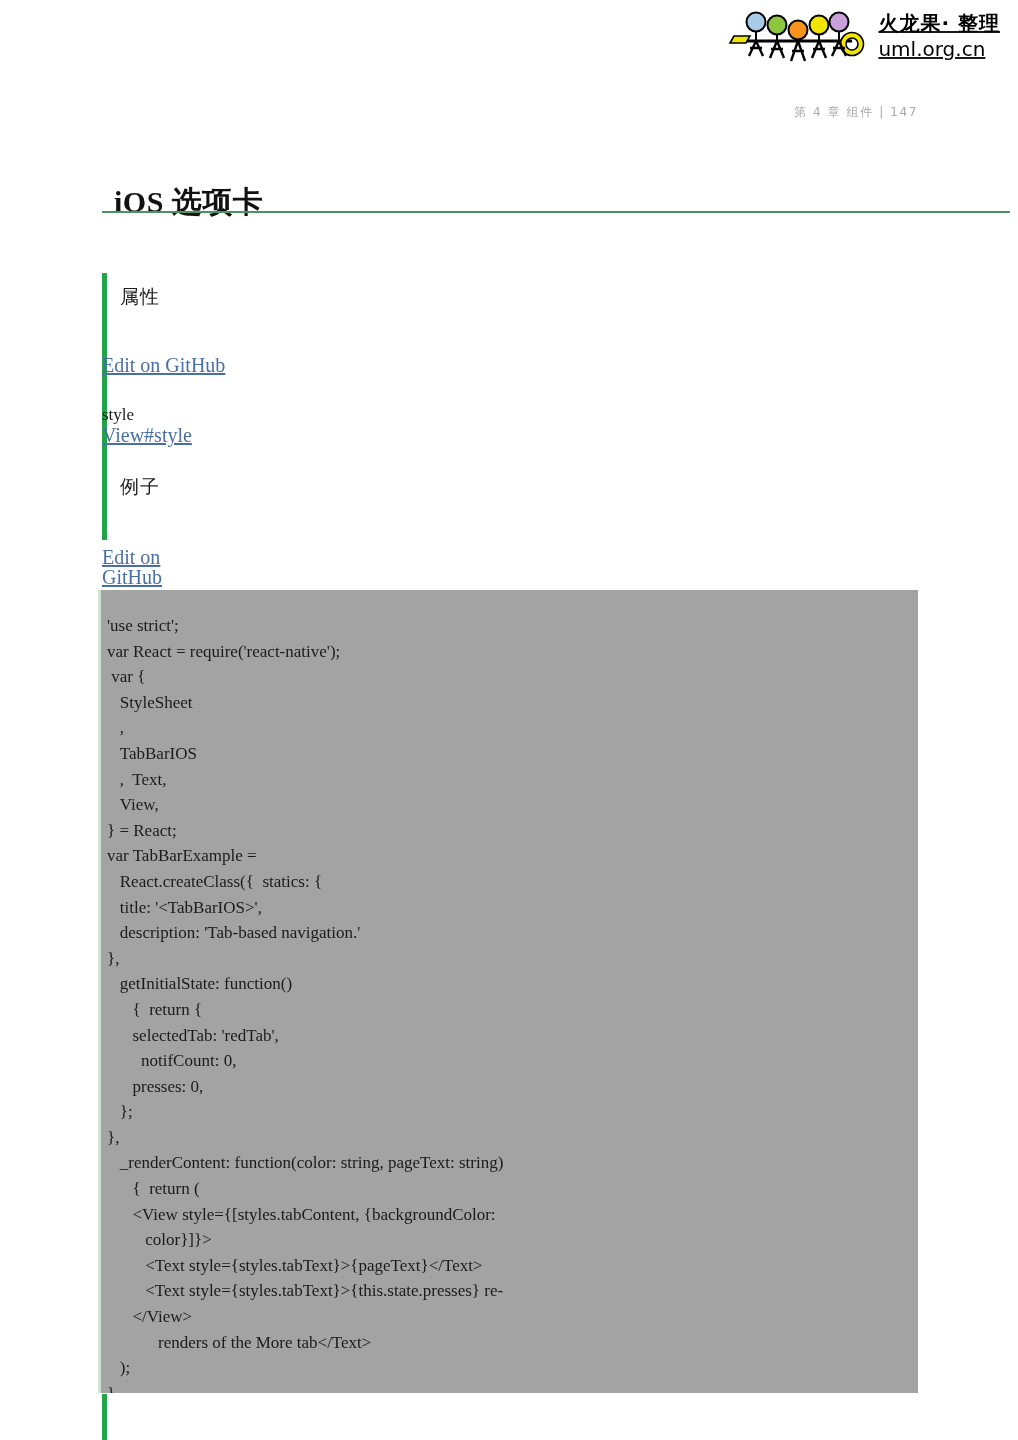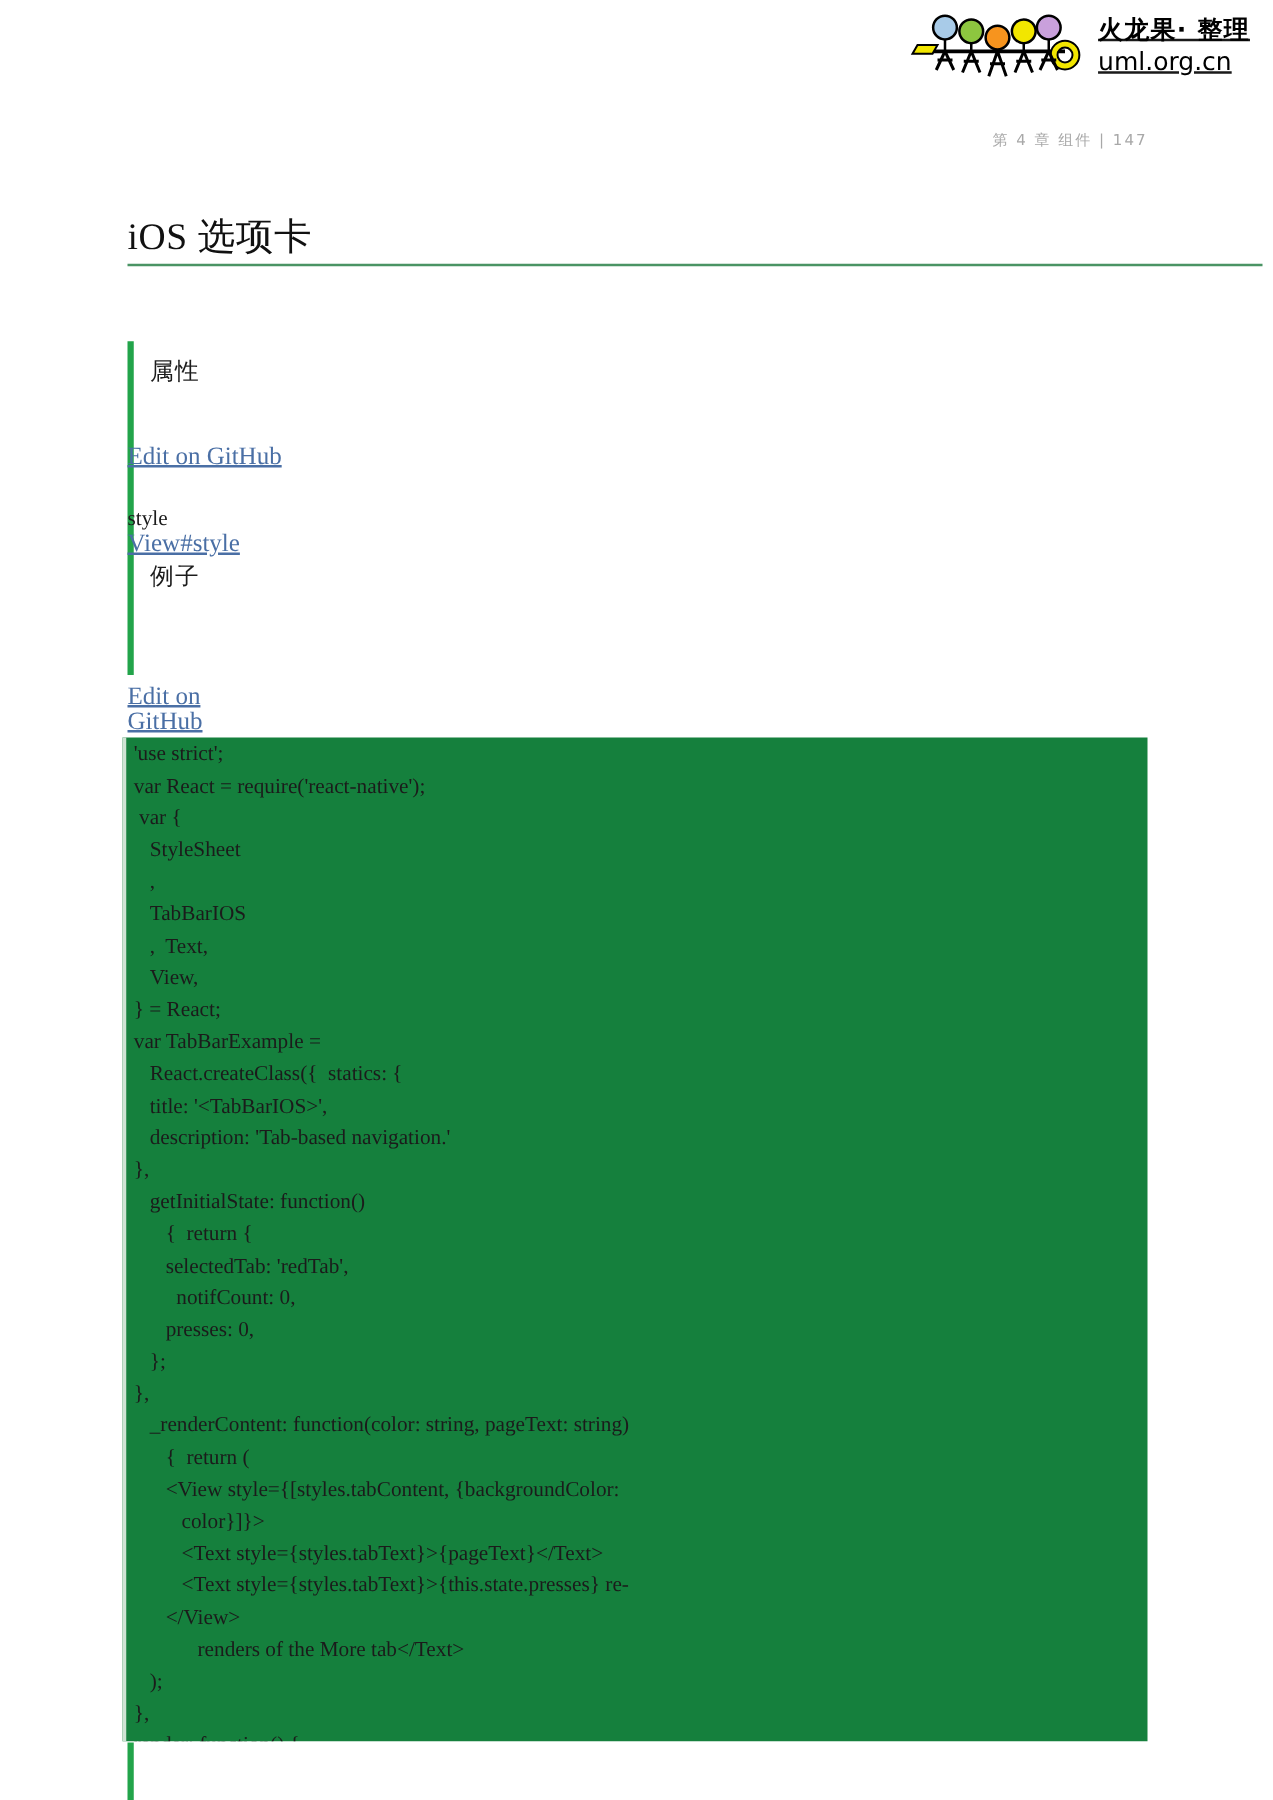--- a/index.html
+++ b/index.html
@@ -68,23 +68,23 @@
     left: 0;
     top: 0;
     width: 1018px;
   }
   .title {
     position: absolute;
     left: 102px;
     top: 172px;
     font-size: 30px;
     line-height: 36px;
-    font-weight: normal;
+    font-weight: bold;
     color: #111111;
-    margin: 0;
+    margin: 12px;
     width: 400px;
     letter-spacing: 0.5px;
   }
   .title-rule {
     position: absolute;
     left: 102px;
     top: 211px;
     width: 908px;
     height: 2px;
     background: #4a9464;
@@ -122,32 +122,32 @@
   .plain {
     font-size: 17px;
     color: #1b1b1b;
     line-height: 20px;
   }
 
   .h-attrs   { left: 120px; top: 284px; }
   .l-edit1   { left: 102px; top: 355px; }
   .p-style   { left: 102px; top: 405px; }
   .l-style   { left: 102px; top: 425px; }
-  .h-example { left: 120px; top: 448px; }
+  .h-example { left: 120px; top: 474px; }
   .l-edit2   { left: 102px; top: 547px; width: 70px; line-height: 20px; }
 
   
   .code-block {
     position: absolute;
     left: 98px;
     top: 590px;
     width: 820px;
-    background: #15803d;
+    background: #a3a3a3;
     border-left: 3px solid #cfe3d4;
-    padding: 0 0 8px 0;
+    padding: 23px 0 8px 0;
     box-sizing: border-box;
     overflow: hidden;
     height: 803px;
   }
   .code-line {
     font-family: "Liberation Serif", "DejaVu Serif", serif;
     font-size: 17px;
     line-height: 25.6px;
     color: #1b1b1b;
     white-space: pre-wrap;

